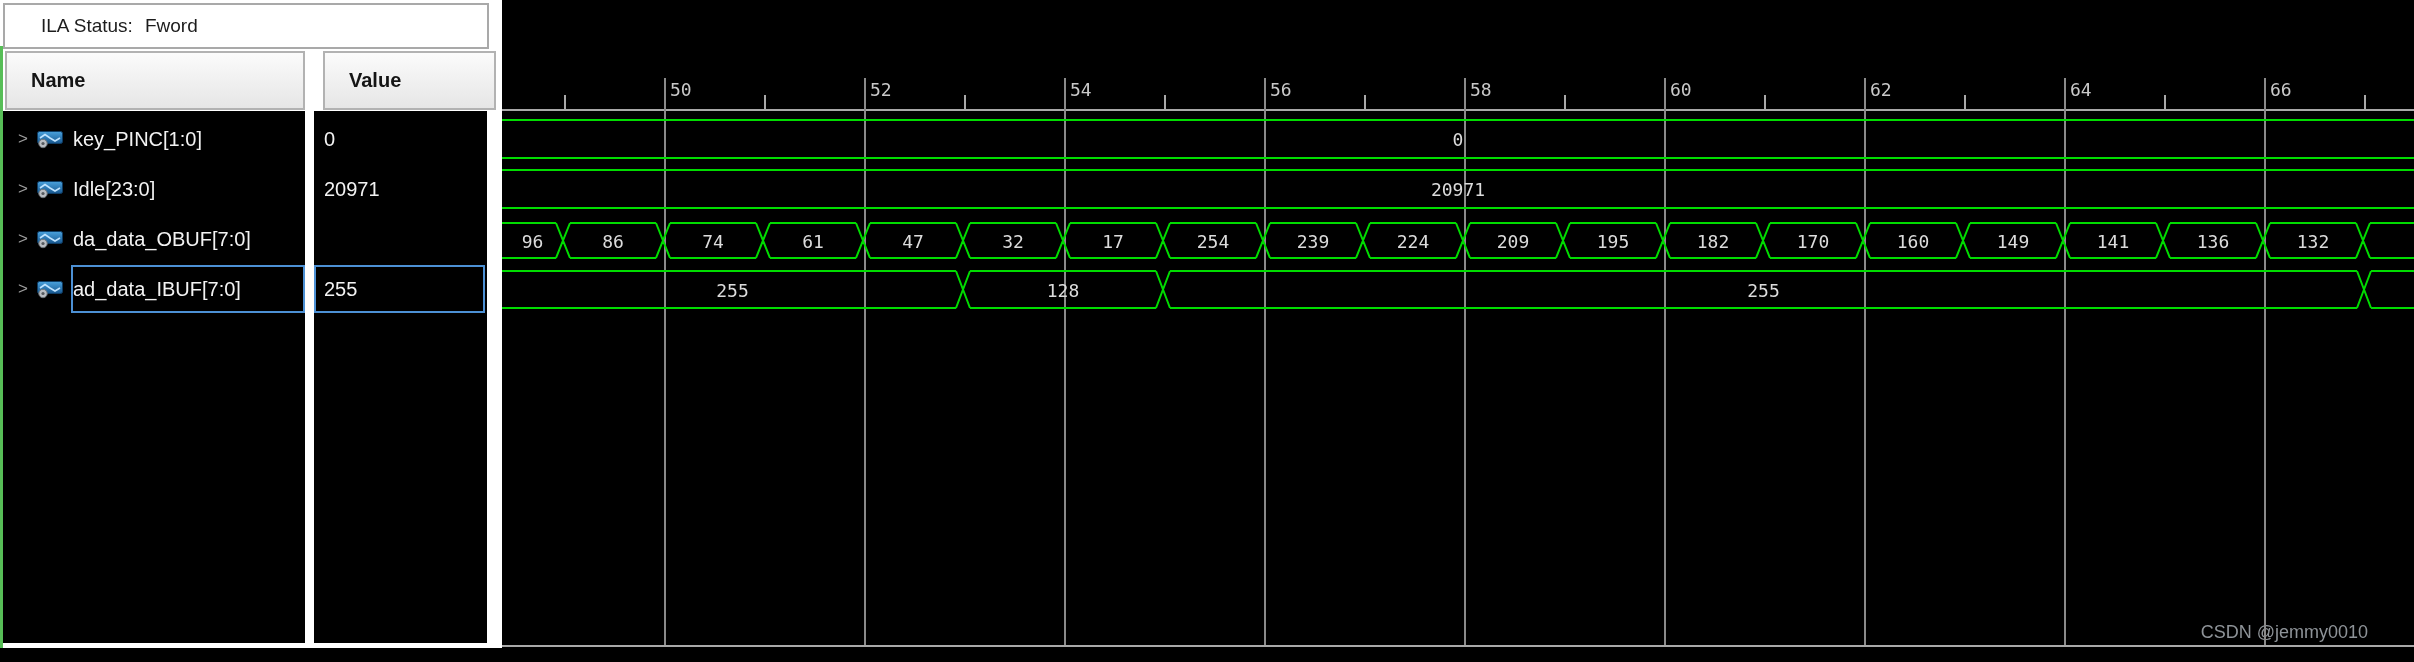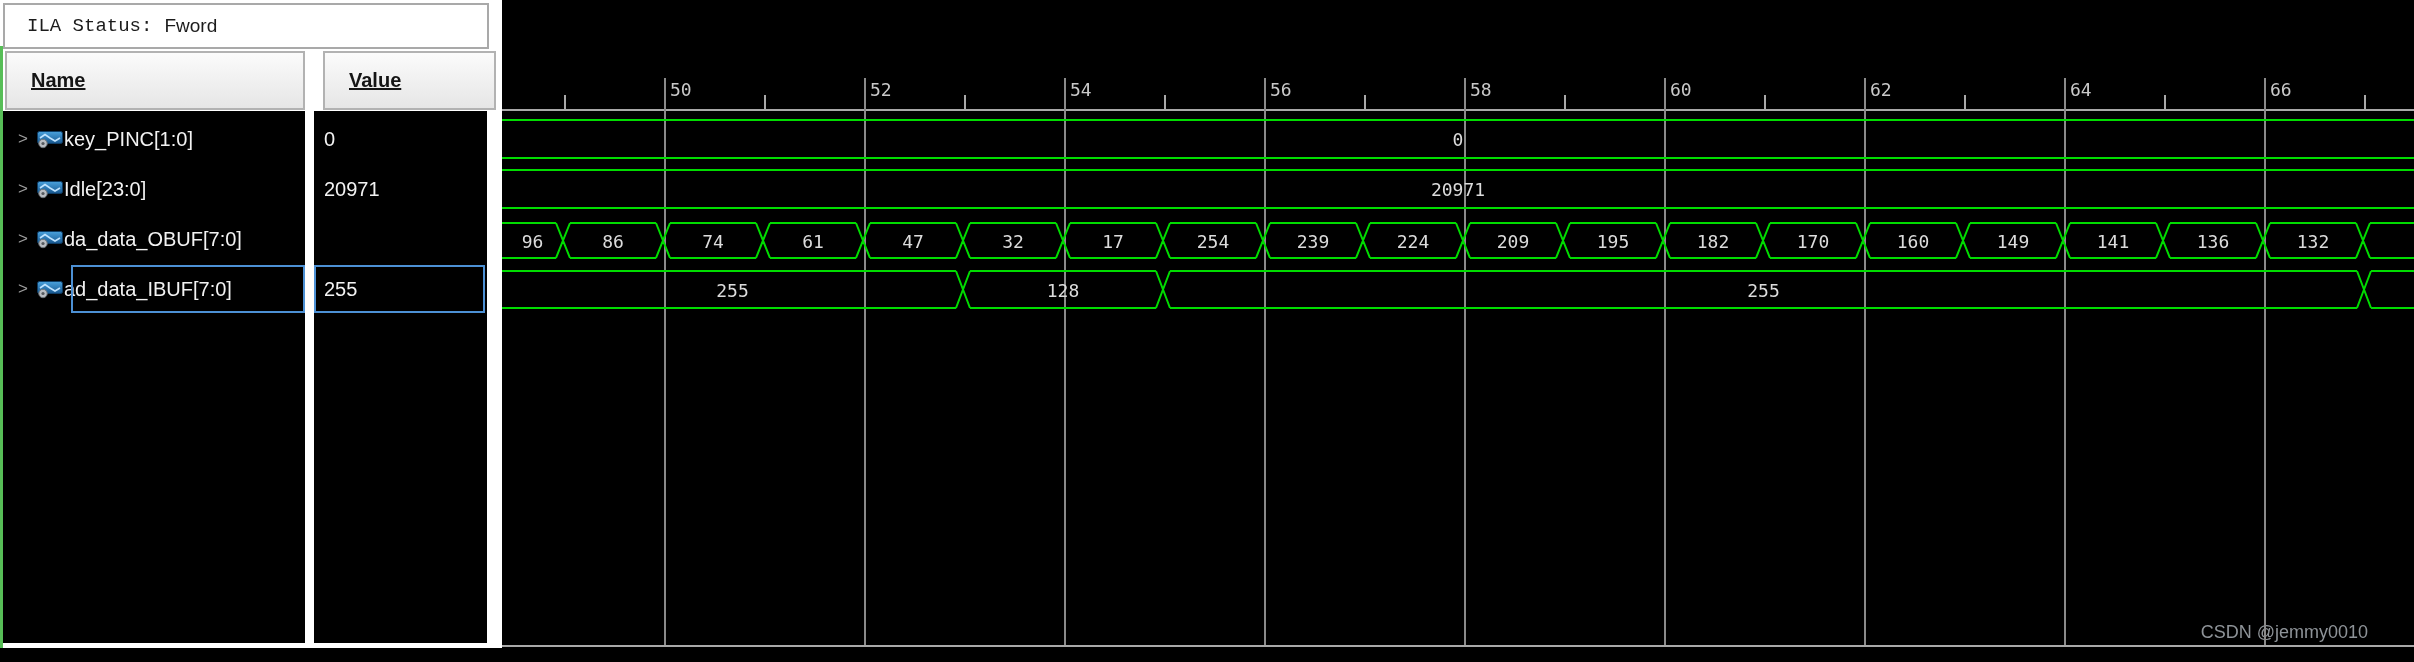--- a/index.html
+++ b/index.html
@@ -3,41 +3,41 @@
 <meta charset="utf-8">
 <style>
   html,body{margin:0;padding:0;}
   body{width:2414px;height:662px;background:#ffffff;position:relative;overflow:hidden;
        font-family:"Liberation Sans", sans-serif;}
   .abs{position:absolute;}
   
   .ila-box{left:3px;top:3px;width:482px;height:42px;background:#ffffff;
            border:2px solid #a9a9a9;display:flex;align-items:center;color:#1c1c1c;
            font-size:19px;}
-  .ila-box .lbl{margin-left:22px;font-family:Liberation Mono, monospace;}
+  .ila-box .lbl{margin-left:36px;}
   .ila-box .val{margin-left:12px;}
   
   .focus-edge{left:0;top:46px;width:3px;height:602px;background:#57be57;}
   
   .hdr{top:51px;height:55px;background:linear-gradient(#fbfbfb,#e6e6e6);
        border:2px solid #b2b2b2;display:flex;align-items:center;
-       font-size:20px;font-weight:bold;color:#151515;text-decoration:underline;}
+       font-size:20px;font-weight:bold;color:#151515;}
   .hdr.name{left:5px;width:296px;}
   .hdr.value{left:323px;width:169px;}
   .hdr span{margin-left:24px;}
   
   .panel{top:111px;height:532px;background:#000;}
   .panel.names{left:3px;width:302px;}
   .panel.values{left:314px;width:173px;}
   .white-underline{left:3px;top:643px;width:484px;height:5px;background:#ffffff;}
   .bottom-strip{left:0;top:648px;width:2414px;height:14px;background:#000;}
   
   .sig-row{position:absolute;left:0;width:100%;height:50px;display:flex;align-items:center;}
   .chev{color:#9e9e9e;font-size:17px;margin-left:15px;width:18px;flex:0 0 auto;}
-  .sig-name{color:#f2f2f2;font-size:20px;white-space:nowrap;}
+  .sig-name{color:#f2f2f2;font-size:20px;margin-left:9px;white-space:nowrap;}
   .sig-value{color:#f2f2f2;font-size:20px;margin-left:10px;white-space:nowrap;}
   .sel-outline{position:absolute;border:2px solid #4c90d4;pointer-events:none;}
   
   .wave-panel{left:502px;top:0;width:1912px;height:648px;background:#000;}
   .watermark{position:absolute;right:46px;top:622px;color:#8e9398;font-size:18px;}
   svg text{font-family:"DejaVu Sans Mono", monospace;}
 </style>
 </head>
 <body>
 

